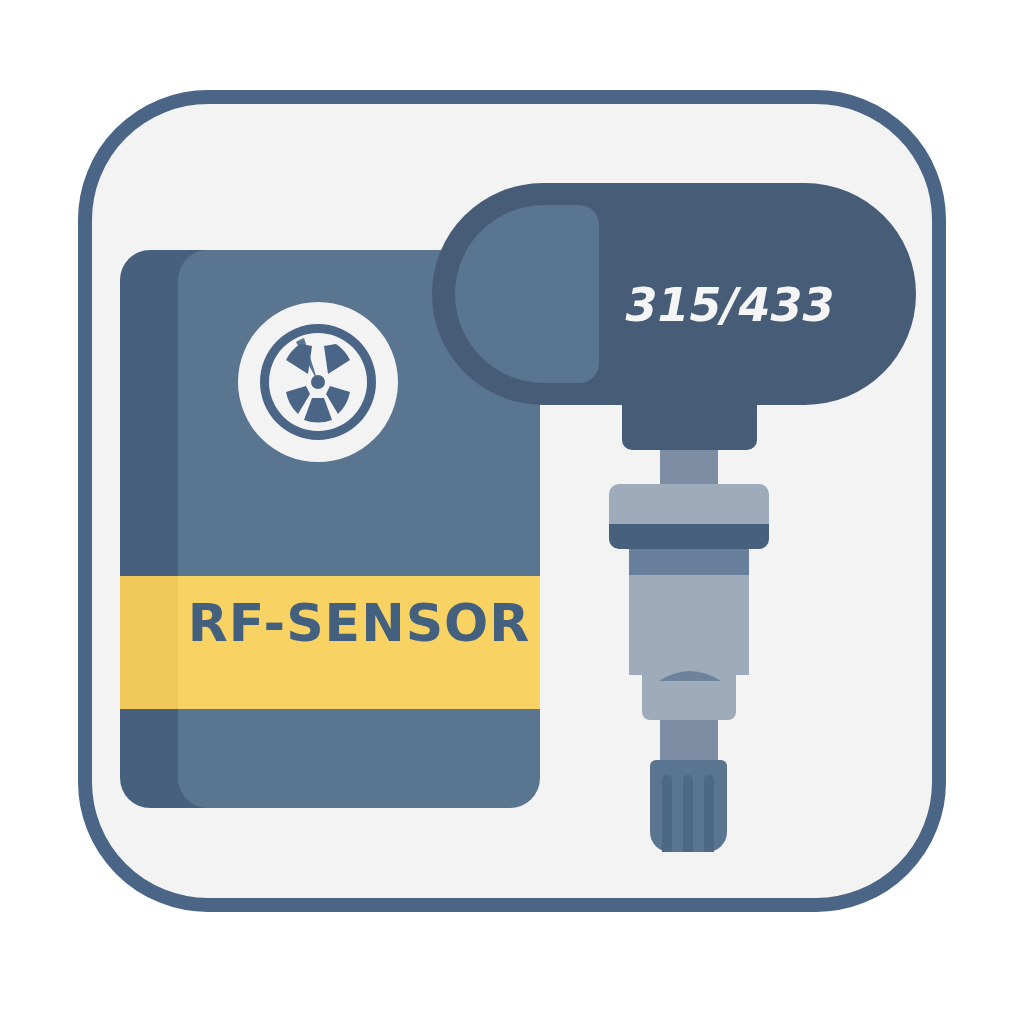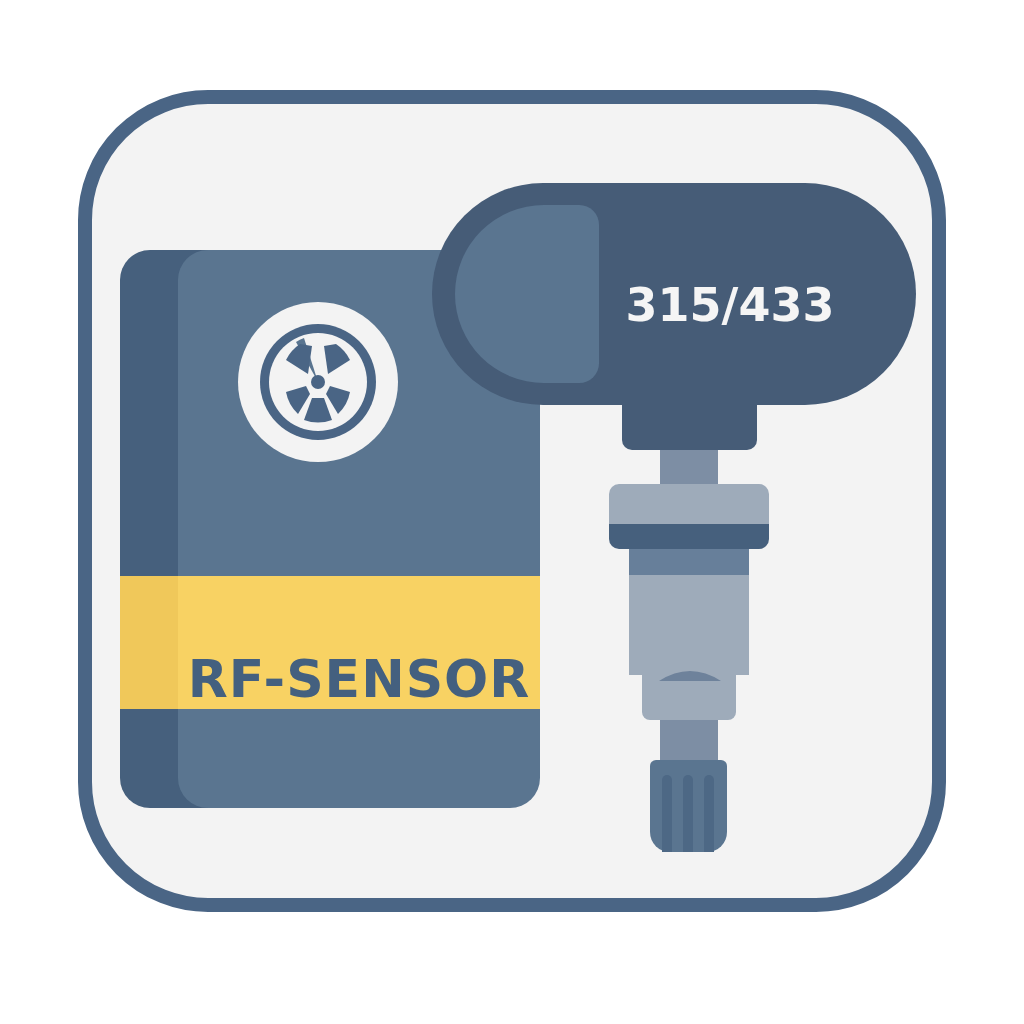--- a/index.html
+++ b/index.html
@@ -3,27 +3,27 @@
 <meta charset="utf-8">
 <style>
   html,body{margin:0;padding:0;background:#ffffff;}
   body{width:1024px;height:1024px;position:relative;overflow:hidden;font-family:"DejaVu Sans",sans-serif;}
   .abs{position:absolute;}
   .frame{left:78px;top:90px;width:840px;height:794px;border:14px solid #4a6585;border-radius:130px;background:#f3f3f3;}
   .book-spine{left:120px;top:250px;width:120px;height:558px;background:#46607d;border-radius:30px 0 0 30px;}
   .book-cover{left:178px;top:250px;width:362px;height:558px;background:#5a7590;border-radius:30px 30px 30px 30px;}
   .band-spine{left:120px;top:576px;width:58px;height:133px;background:#f0c85a;}
   .band{left:178px;top:576px;width:362px;height:133px;background:#f8d263;}
-  .band-text{left:178px;top:612px;width:362px;height:133px;display:flex;align-items:center;justify-content:center;
+  .band-text{left:178px;top:556px;width:362px;height:133px;display:flex;align-items:center;justify-content:center;
     font-family:"DejaVu Sans",sans-serif;font-weight:bold;font-size:52px;color:#44607f;letter-spacing:1px;}
   .wheel{left:238px;top:302px;width:160px;height:160px;}
   .head{left:432px;top:183px;width:484px;height:222px;background:#465c77;border-radius:111px;}
   .head-inner{left:455px;top:205px;width:144px;height:178px;background:#5a7590;border-radius:90px 20px 20px 90px;}
   .head-text{left:600px;top:240px;width:260px;height:130px;display:flex;flex-direction:row;align-items:center;justify-content:center;
-    color:#f5f5f5;font-weight:bold;font-size:46px;line-height:62px;}
+    color:#f5f5f5;font-weight:bold;font-size:46px;line-height:62px;font-style:italic;}
   .tab{left:622px;top:395px;width:135px;height:55px;background:#465c77;border-radius:0 0 10px 10px;}
   .stem1{left:660px;top:450px;width:58px;height:35px;background:#7d8ea4;}
   .collar{left:609px;top:484px;width:160px;height:40px;background:#9eabba;border-radius:10px 10px 0 0;}
   .collar-dark{left:609px;top:524px;width:160px;height:25px;background:#46607d;border-radius:0 0 10px 10px;}
   .neck{left:629px;top:549px;width:120px;height:26px;background:#677f9a;}
   .body{left:629px;top:575px;width:120px;height:100px;background:#9eabba;}
   .body-low{left:642px;top:665px;width:94px;height:55px;background:#9eabba;border-radius:0 0 8px 8px;}
   .stem2{left:660px;top:720px;width:58px;height:42px;background:#7d8ea4;}
   .cap{left:650px;top:760px;width:77px;height:92px;background:#5a7590;border-radius:6px 6px 20px 20px;}
   .rib{top:775px;width:10px;height:77px;background:#4d6885;border-radius:5px 5px 0 0;}

